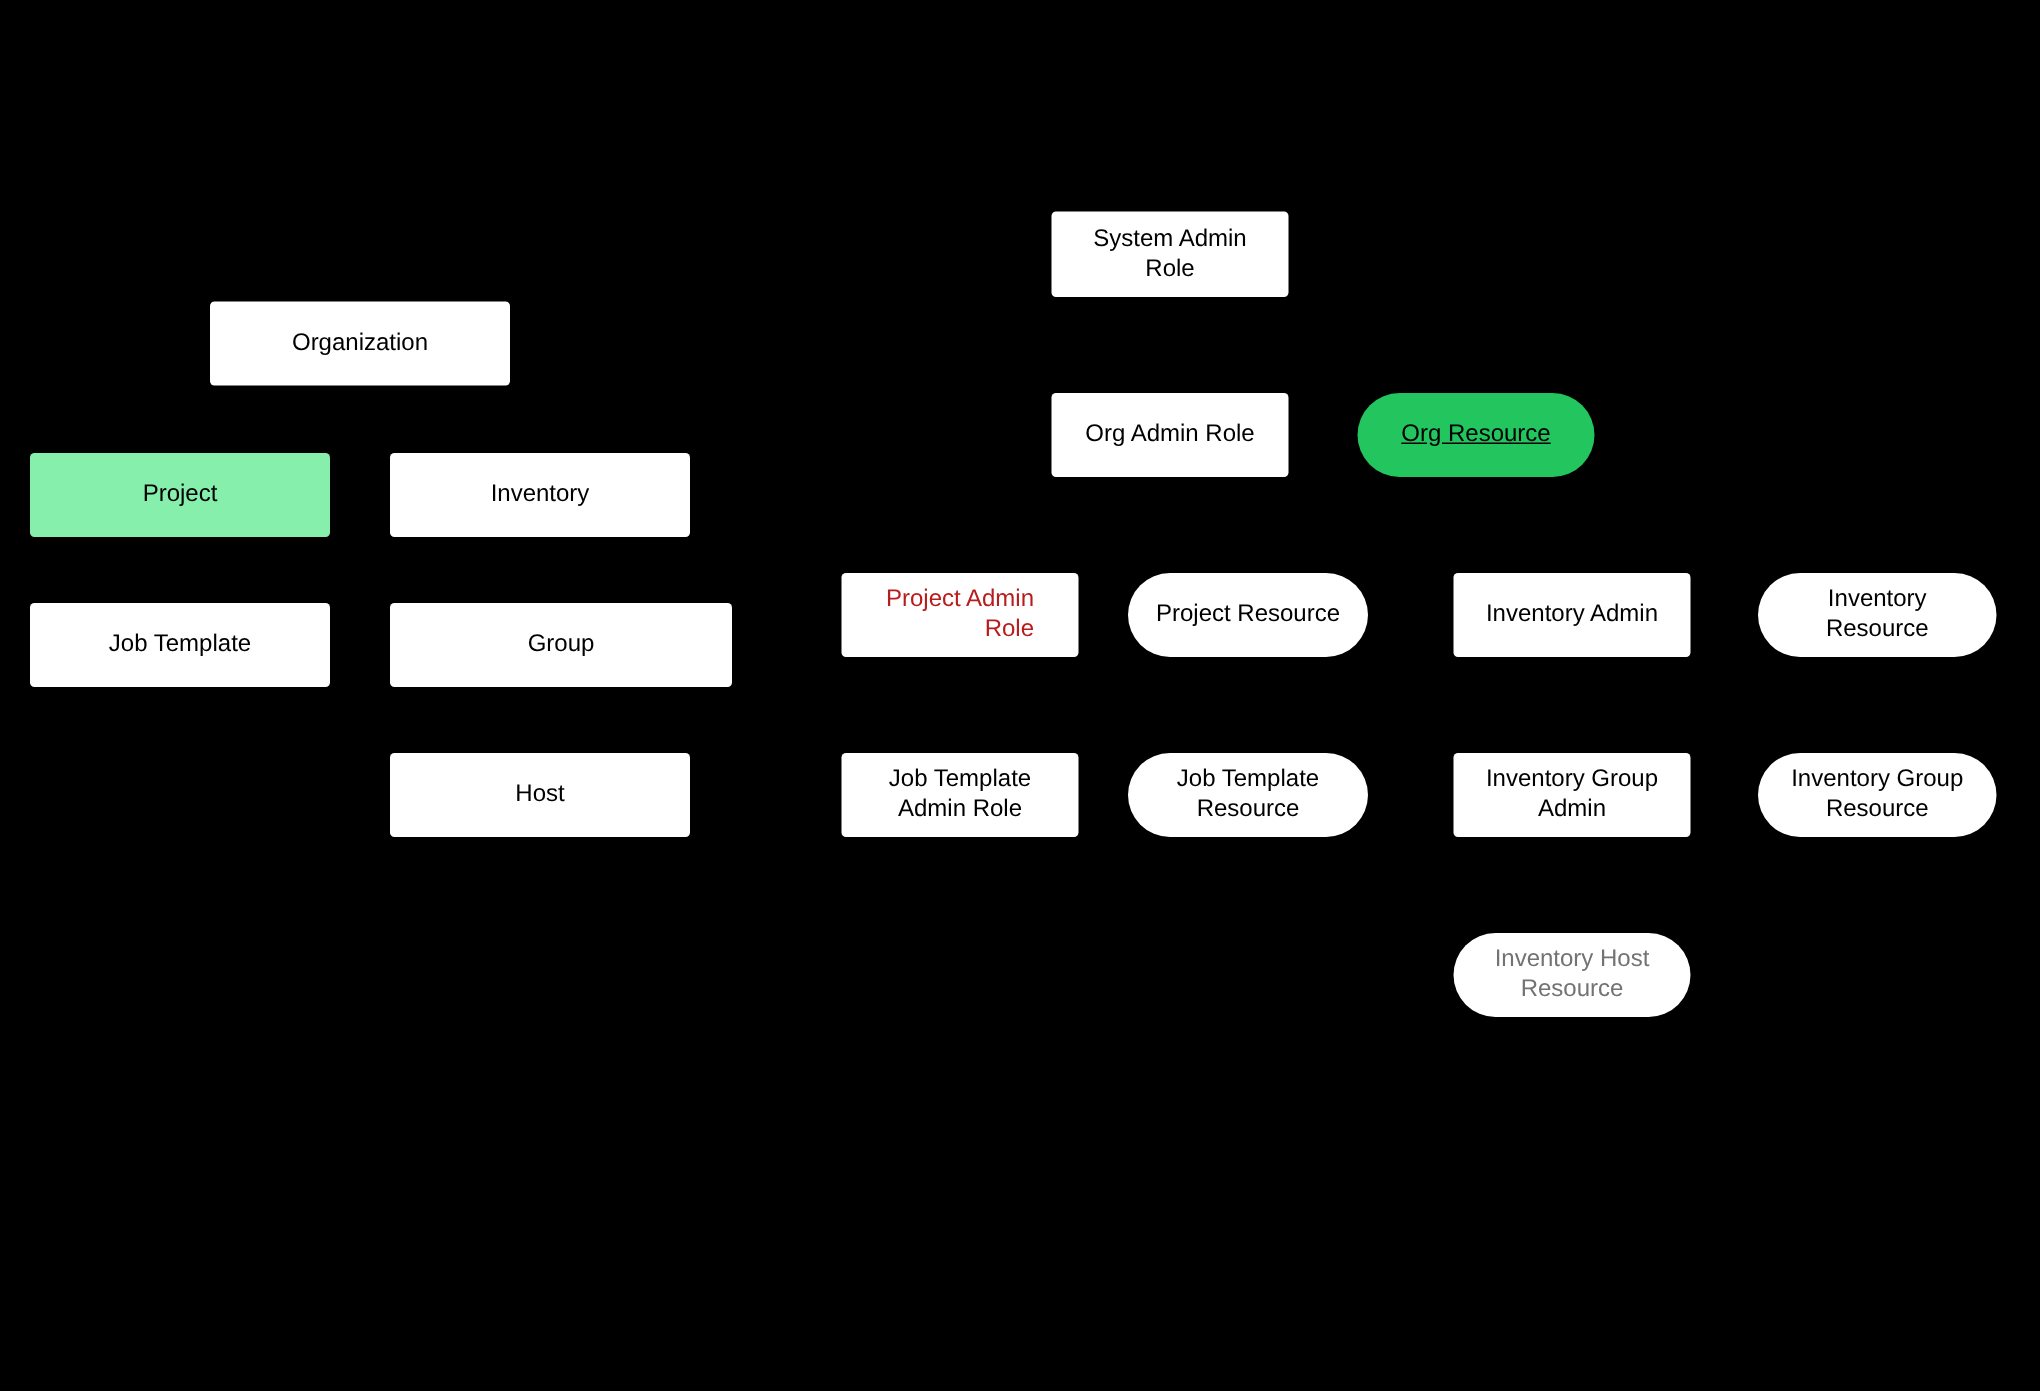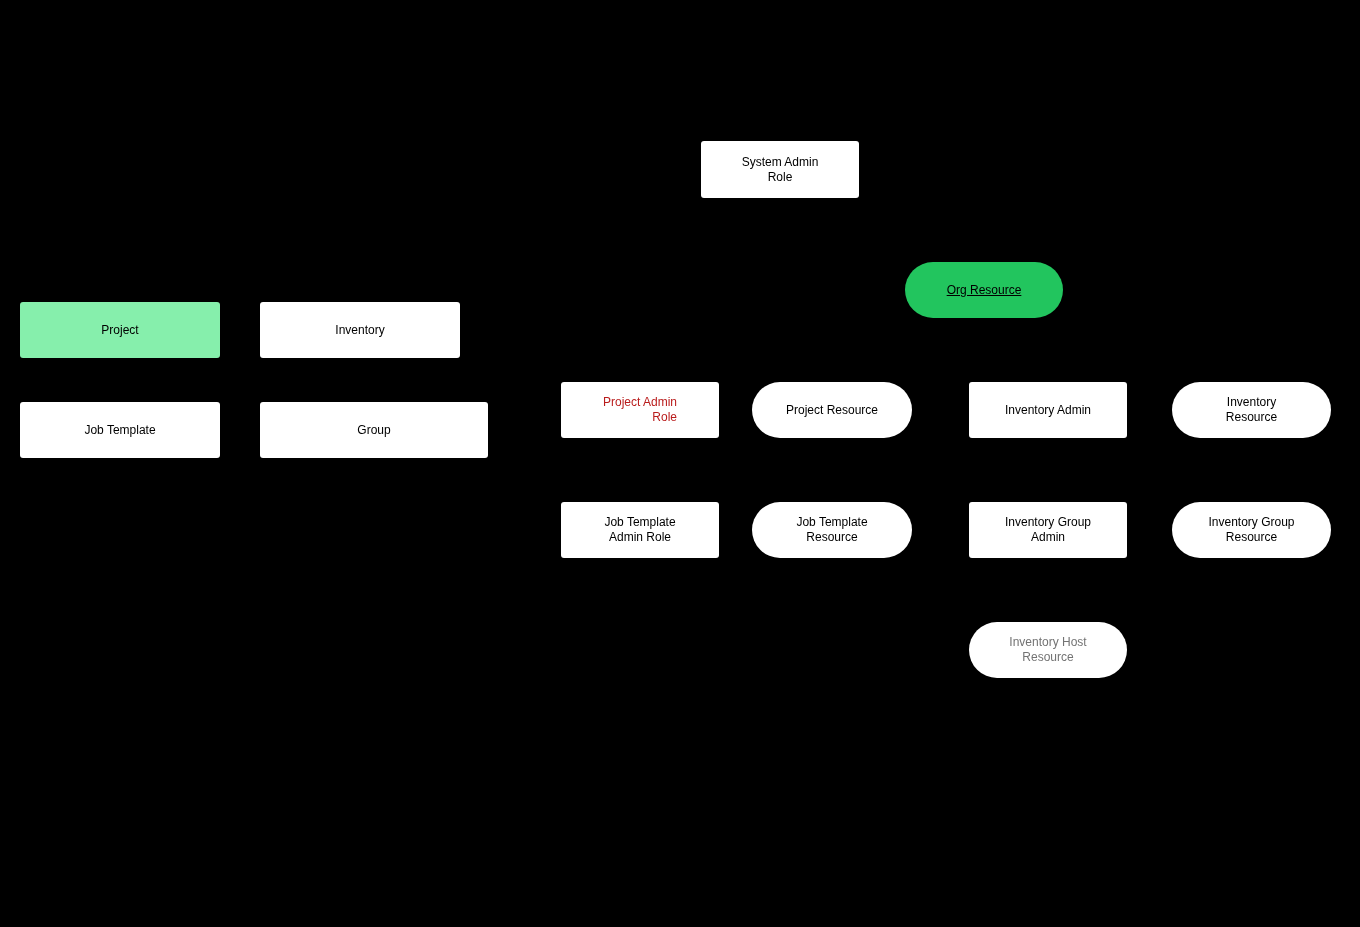--- a/index.html
+++ b/index.html
@@ -17,54 +17,63 @@
   }
   .node {
     position: absolute;
     background: #ffffff;
     color: #000000;
     display: flex;
     align-items: center;
     justify-content: center;
     text-align: center;
     line-height: 1.25;
-    font-size: 12px;
+    font-size: 16px;
     box-sizing: border-box;
     padding: 2px 6px;
   }
   .node.rect {
     border-radius: 3px;
   }
   .node.pill {
     border-radius: 999px;
   }
   .node-label {
     display: block;
     white-space: pre-line;
   }
 </style>
 </head>
 <body>
 
 <div id="canvas" style="background: rgb(0, 0, 0);">
+    <div class="node rect" style="left: 140px; top: 201px; width: 200px; height: 56px; background: rgb(255, 255, 255); color: rgb(0, 0, 0);">
+      <span class="node-label">Organization</span>
+    </div>
     <div class="node rect" style="left: 20px; top: 302px; width: 200px; height: 56px; background: #86efac; color: rgb(0, 0, 0);">
       <span class="node-label">Project</span>
     </div>
     <div class="node rect" style="left: 260px; top: 302px; width: 200px; height: 56px; background: rgb(255, 255, 255); color: rgb(0, 0, 0);">
       <span class="node-label">Inventory</span>
     </div>
     <div class="node rect" style="left: 20px; top: 402px; width: 200px; height: 56px; background: rgb(255, 255, 255); color: rgb(0, 0, 0);">
       <span class="node-label">Job Template</span>
     </div>
     <div class="node rect" style="left: 260px; top: 402px; width: 228px; height: 56px; background: rgb(255, 255, 255); color: rgb(0, 0, 0);">
       <span class="node-label">Group</span>
     </div>
+    <div class="node rect" style="left: 260px; top: 502px; width: 200px; height: 56px; background: rgb(255, 255, 255); color: rgb(0, 0, 0);">
+      <span class="node-label">Host</span>
+    </div>
     <div class="node rect" style="left: 701px; top: 141px; width: 158px; height: 57px; background: rgb(255, 255, 255); color: rgb(0, 0, 0);">
       <span class="node-label">System Admin
 Role</span>
+    </div>
+    <div class="node rect" style="left: 701px; top: 262px; width: 158px; height: 56px; background: rgb(255, 255, 255); color: rgb(0, 0, 0);">
+      <span class="node-label">Org Admin Role</span>
     </div>
     <div class="node pill" style="left: 905px; top: 262px; width: 158px; height: 56px; background: #22c55e; color: rgb(0, 0, 0); text-decoration: underline;">
       <span class="node-label">Org Resource</span>
     </div>
     <div class="node rect" style="left: 561px; top: 382px; width: 158px; height: 56px; background: rgb(255, 255, 255); color: #b91c1c; text-align: right;">
       <span class="node-label">Project Admin
 Role</span>
     </div>
     <div class="node pill" style="left: 752px; top: 382px; width: 160px; height: 56px; background: rgb(255, 255, 255); color: rgb(0, 0, 0);">
       <span class="node-label">Project Resource</span>

